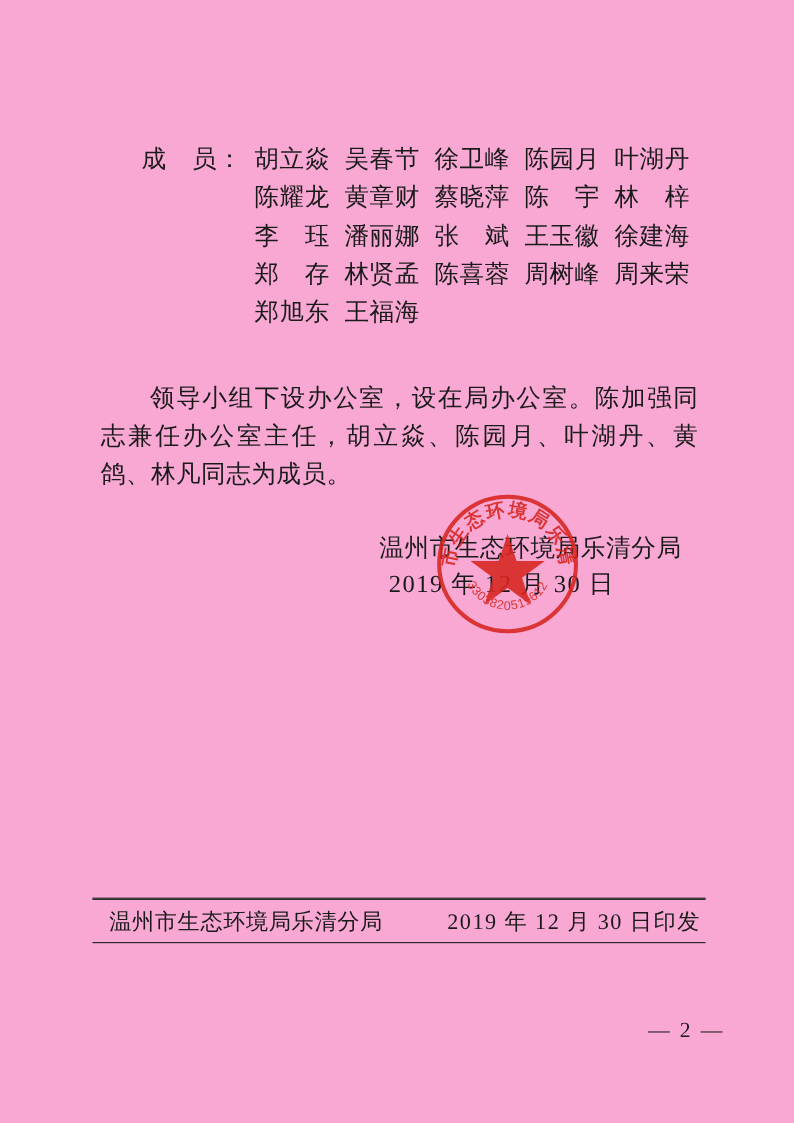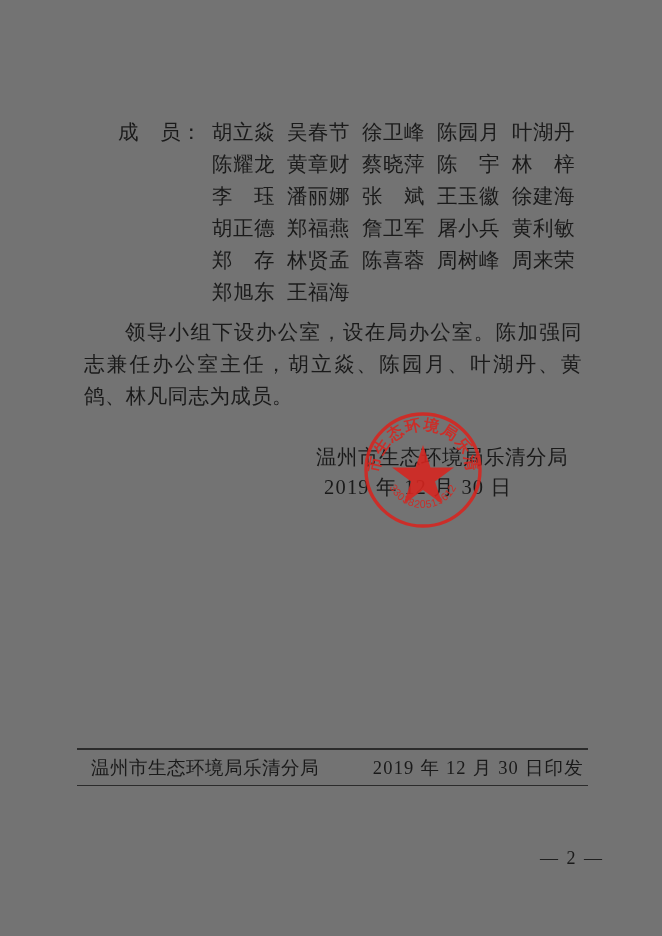--- a/index.html
+++ b/index.html
@@ -8,21 +8,21 @@
     background: #ffffff;
   }
   body {
     font-family: "Liberation Serif", "DejaVu Serif", serif;
     color: #1a1a1a;
   }
   #page {
     position: relative;
     width: 662px;
     height: 936px;
-    background: #737373;
+    background: #f9a8d4;
     overflow: hidden;
   }
 
   
   #roster {
     position: absolute;
     left: 0;
     top: 118px;
     width: 662px;
   }
@@ -182,30 +182,20 @@
       <span class="roster-label">成　员：</span>
       <span class="roster-names">
         <span class="nm">李　珏</span>
         <span class="nm">潘丽娜</span>
         <span class="nm">张　斌</span>
         <span class="nm">王玉徽</span>
         <span class="nm">徐建海</span>
       </span>
     </div>
 
-    <div class="roster-row indent">
-      <span class="roster-label">成　员：</span>
-      <span class="roster-names">
-        <span class="nm">胡正德</span>
-        <span class="nm">郑福燕</span>
-        <span class="nm">詹卫军</span>
-        <span class="nm">屠小兵</span>
-        <span class="nm">黄利敏</span>
-      </span>
-    </div>
 
     <div class="roster-row indent">
       <span class="roster-label">成　员：</span>
       <span class="roster-names">
         <span class="nm">郑　存</span>
         <span class="nm">林贤孟</span>
         <span class="nm">陈喜蓉</span>
         <span class="nm">周树峰</span>
         <span class="nm">周来荣</span>
       </span>

